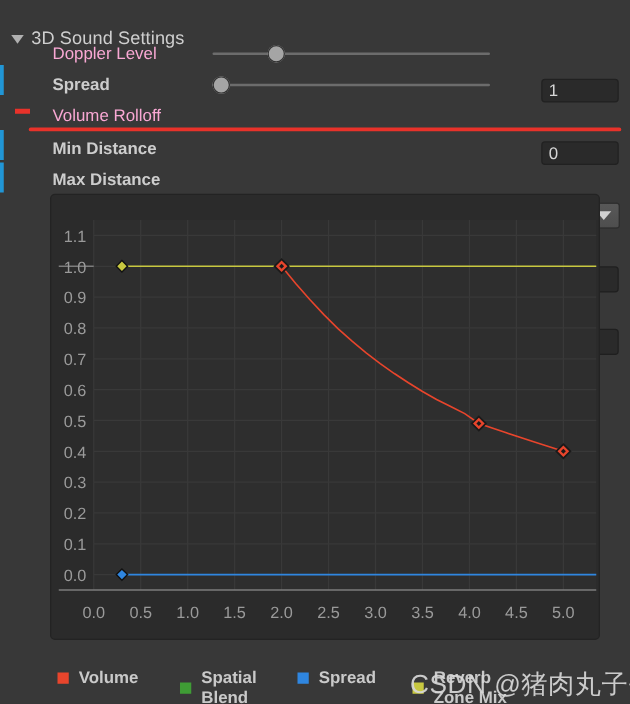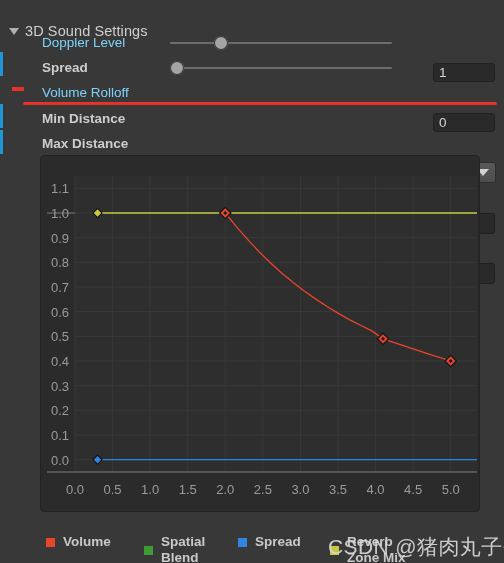--- a/index.html
+++ b/index.html
@@ -55,21 +55,21 @@
     width: 504px;
     height: 25px;
     display: flex;
     align-items: center;
   }
   .prop-label {
     width: 170px;
     padding-left: 42px;
     box-sizing: border-box;
     font-size: 13.5px;
-    color: #7dd3fc;
+    color: #f9a8d4;
     white-space: nowrap;
   }
   .prop-label.bold { font-weight: bold; color: #cdcdcd; }
 
   
   .mod-bar {
     position: absolute;
     left: 0;
     width: 3px;
     background: #2196d6;

